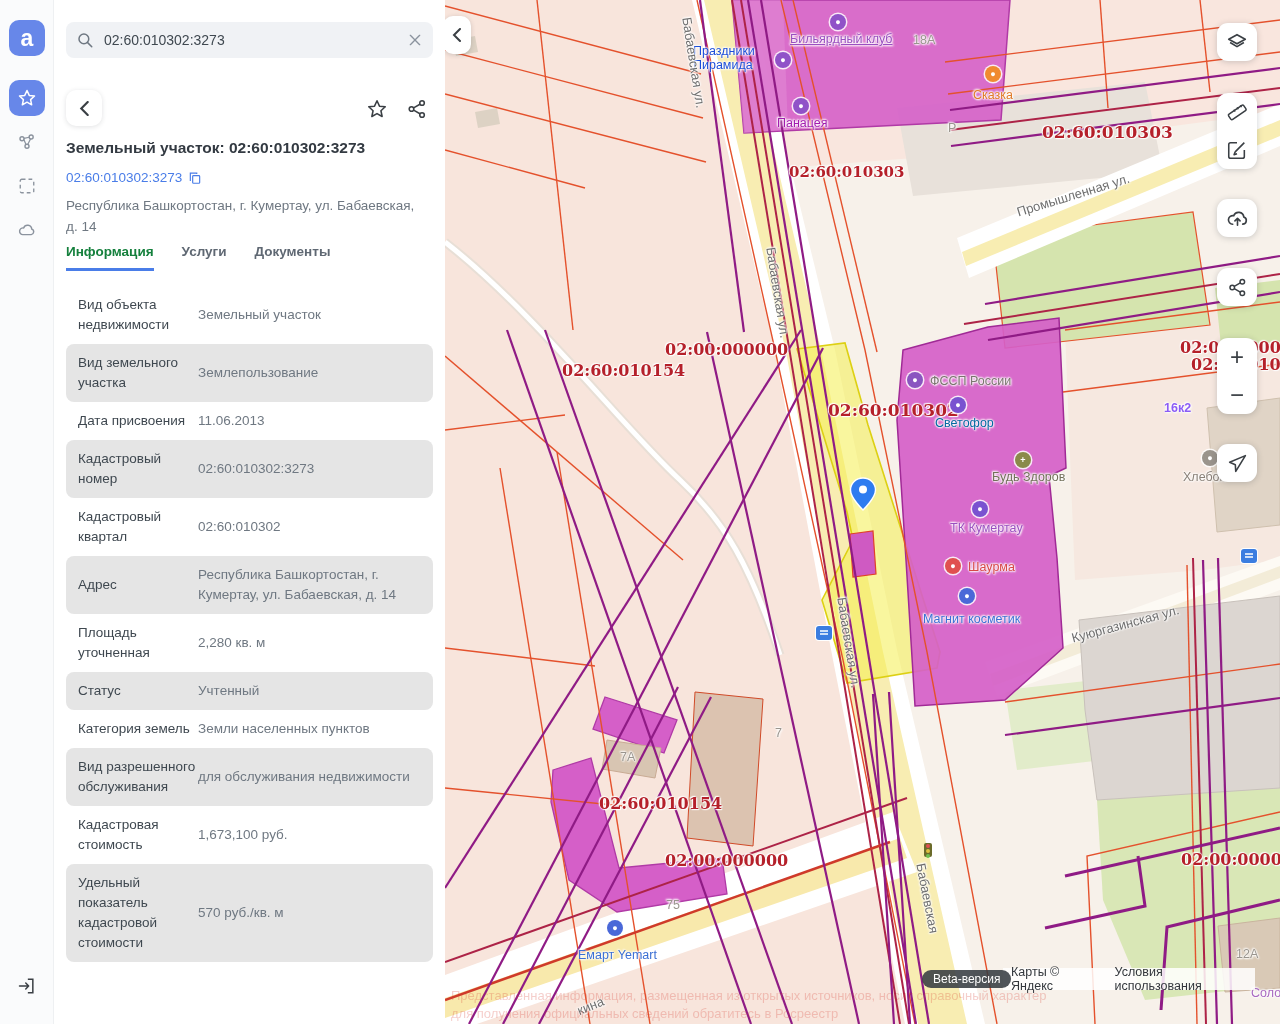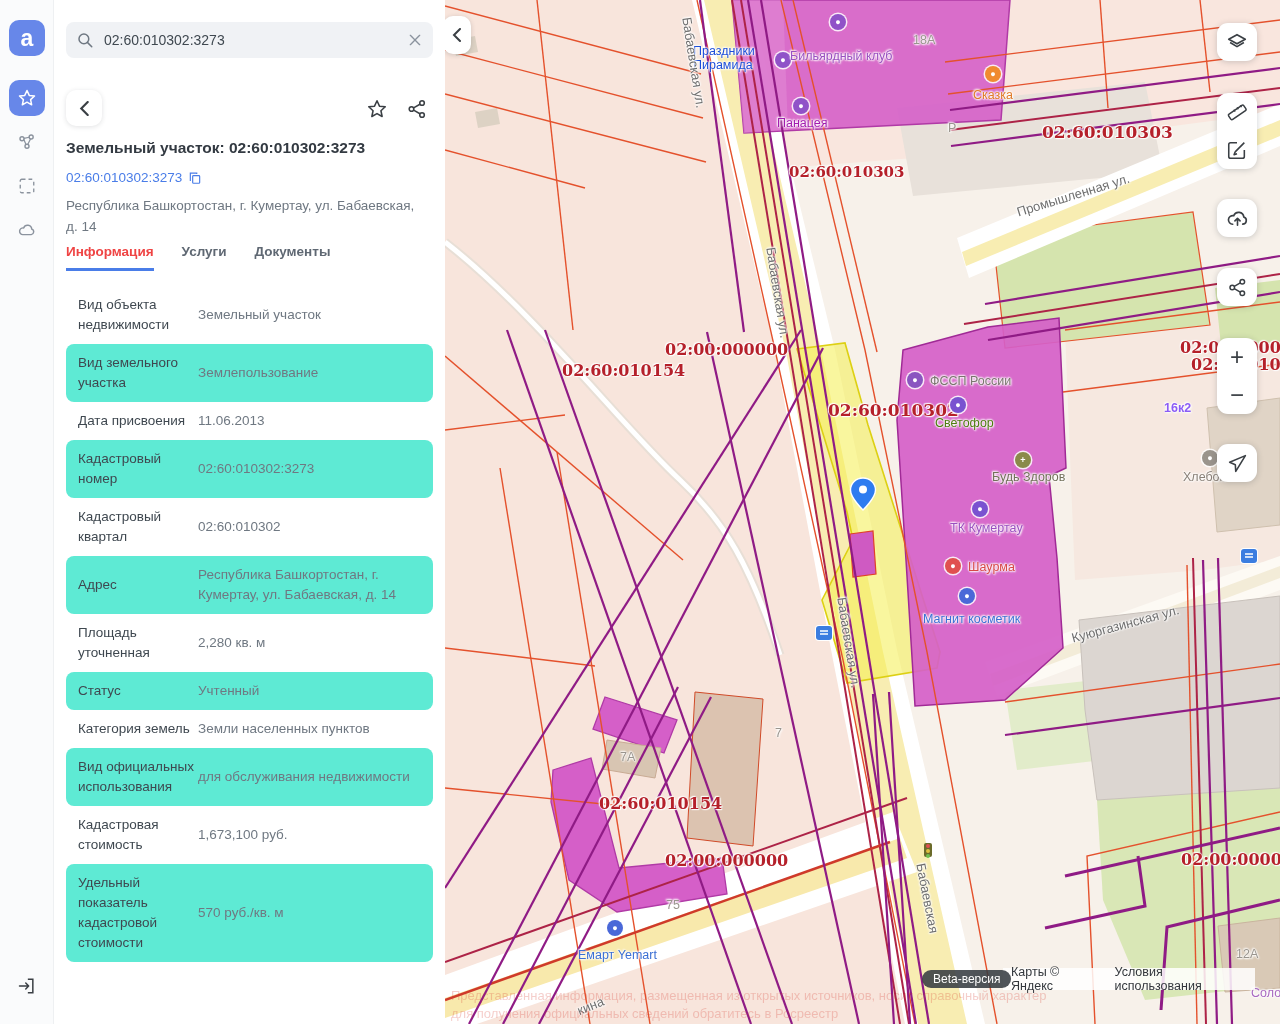--- a/index.html
+++ b/index.html
@@ -25,25 +25,25 @@
     color:#3f4850;font-family:"Liberation Sans",sans-serif;margin-left:8px;}
   .hdr-row{position:absolute;left:12px;top:90px;width:367px;height:36px;}
   .backbtn{position:absolute;left:0;top:0;width:36px;height:36px;border-radius:10px;background:#fff;
     box-shadow:0 1px 5px rgba(40,50,60,.14);display:flex;align-items:center;justify-content:center;}
   .hdr-ico{position:absolute;top:8px;width:22px;height:22px;}
   .title{position:absolute;left:12px;top:139px;width:370px;font-size:15.5px;font-weight:bold;color:#333a42;}
   .cadlink{position:absolute;left:12px;top:170px;font-size:13.5px;color:#4a7de8;display:flex;align-items:center;gap:6px;}
   .address{position:absolute;left:12px;top:195px;width:360px;font-size:13.5px;line-height:21px;color:#6f7882;}
   .tabs{position:absolute;left:12px;top:244px;display:flex;gap:28px;}
   .tab{font-size:13.5px;font-weight:bold;color:#5f6873;padding-bottom:9px;}
-  .tab.active{color:#ef4444;border-bottom:3px solid #4a7de8;}
+  .tab.active{color:#15803d;border-bottom:3px solid #4a7de8;}
   .rows{position:absolute;left:12px;top:286px;width:367px;}
   .row{display:grid;grid-template-columns:118px 1fr;align-items:center;padding:9px 12px;
     border-radius:8px;font-size:13.5px;line-height:20px;}
-  .row.alt{background:#5eead4;}
+  .row.alt{background:#e5e5e5;}
   .row .lbl{color:#3f4850;}
   .row .val{color:#6f7882;padding-left:2px;}
 
   
   .map{position:absolute;left:445px;top:0;width:835px;height:1024px;overflow:hidden;background:#f7f1ea;}
   .map svg.base{position:absolute;left:0;top:0;}
   #map-labels{position:absolute;left:0;top:0;width:835px;height:1024px;}
   .cad{position:absolute;font-family:"DejaVu Serif",serif;font-weight:bold;color:#b5202a;
     white-space:nowrap;text-shadow:0 0 2px #fff,0 0 2px #fff,1px 1px 1px #fff,-1px -1px 1px #fff;}
   .poi,.sml,.street{position:absolute;font-size:12.5px;white-space:nowrap;
@@ -191,29 +191,29 @@
       <span class="cad" style="left: 383px; top: 400px; font-size: 17px;">02:60:010302</span>
       <span class="cad" style="left: 154px; top: 794px; font-size: 16px;">02:60:010154</span>
       <span class="cad" style="left: 220px; top: 851px; font-size: 16px;">02:00:000000</span>
       <span class="cad" style="left: 736px; top: 850px; font-size: 16px;">02:00:00000</span>
       <span class="cad" style="left: 735px; top: 338px; font-size: 16px;">02:00:000000</span>
       <span class="cad" style="left: 746px; top: 355px; font-size: 16px;">02:60:010303</span>
       <span class="poi-ico" style="left: 330px; top: 52px; background: rgb(144, 82, 200);">●</span>
       <span class="poi" style="left: 248px; top: 44px; color: #1d4ed8; width: 70px; white-space: pre-line; ">Праздники
 Пирамида</span>
       <span class="poi-ico" style="left: 385px; top: 14px; background: rgb(144, 82, 200);">●</span>
-      <span class="poi" style="left: 345px; top: 49px; color: rgb(154, 79, 192);">Бильярдный клуб</span>
+      <span class="poi" style="left: 345px; top: 32px; color: rgb(154, 79, 192); text-decoration: underline;">Бильярдный клуб</span>
       <span class="poi-ico" style="left: 348px; top: 98px; background: rgb(144, 82, 200);">●</span>
       <span class="poi" style="left: 332px; top: 116px; color: #a21caf;">Панацея</span>
       <span class="poi-ico" style="left: 540px; top: 66px; background: rgb(240, 138, 48);">●</span>
       <span class="poi" style="left: 528px; top: 88px; color: rgb(224, 123, 40);">Сказка</span>
       <span class="poi-ico" style="left: 462px; top: 372px; background: rgb(138, 85, 192);">●</span>
       <span class="poi" style="left: 485px; top: 374px; color: rgb(122, 116, 110);">ФССП России</span>
       <span class="poi-ico" style="left: 505px; top: 397px; background: rgb(122, 82, 208);">●</span>
-      <span class="poi" style="left: 490px; top: 416px; color: #4d7c0f;">Светофор</span>
+      <span class="poi" style="left: 490px; top: 416px; color: #0369a1;">Светофор</span>
       <span class="poi-ico" style="left: 570px; top: 452px; background: rgb(138, 138, 74);">+</span>
       <span class="poi" style="left: 547px; top: 470px; color: rgb(114, 112, 90);">Будь Здоров</span>
       <span class="poi-ico" style="left: 527px; top: 501px; background: rgb(122, 82, 208);">●</span>
       <span class="poi" style="left: 505px; top: 521px; color: rgb(154, 79, 192);">ТК Кумертау</span>
       <span class="poi-ico" style="left: 500px; top: 558px; background: rgb(224, 80, 80);">●</span>
       <span class="poi" style="left: 523px; top: 560px; color: rgb(216, 72, 72);">Шаурма</span>
       <span class="poi-ico" style="left: 514px; top: 588px; background: rgb(74, 104, 216);">●</span>
       <span class="poi" style="left: 478px; top: 612px; color: rgb(59, 111, 212);">Магнит косметик</span>
       <span class="poi-ico" style="left: 757px; top: 450px; background: rgb(154, 148, 140);">●</span>
       <span class="poi" style="left: 738px; top: 470px; color: rgb(138, 129, 120);">Хлебок</span>
@@ -437,21 +437,21 @@
       </div>
       <div class="row alt">
         <div class="lbl">Статус</div>
         <div class="val">Учтенный</div>
       </div>
       <div class="row">
         <div class="lbl">Категория земель</div>
         <div class="val">Земли населенных пунктов</div>
       </div>
       <div class="row alt">
-        <div class="lbl">Вид официальных использования</div>
+        <div class="lbl">Вид разрешенного обслуживания</div>
         <div class="val">для обслуживания недвижимости</div>
       </div>
       <div class="row">
         <div class="lbl">Кадастровая стоимость</div>
         <div class="val">1,673,100 руб.</div>
       </div>
       <div class="row alt">
         <div class="lbl">Удельный показатель кадастровой стоимости</div>
         <div class="val">570 руб./кв. м</div>
       </div>

